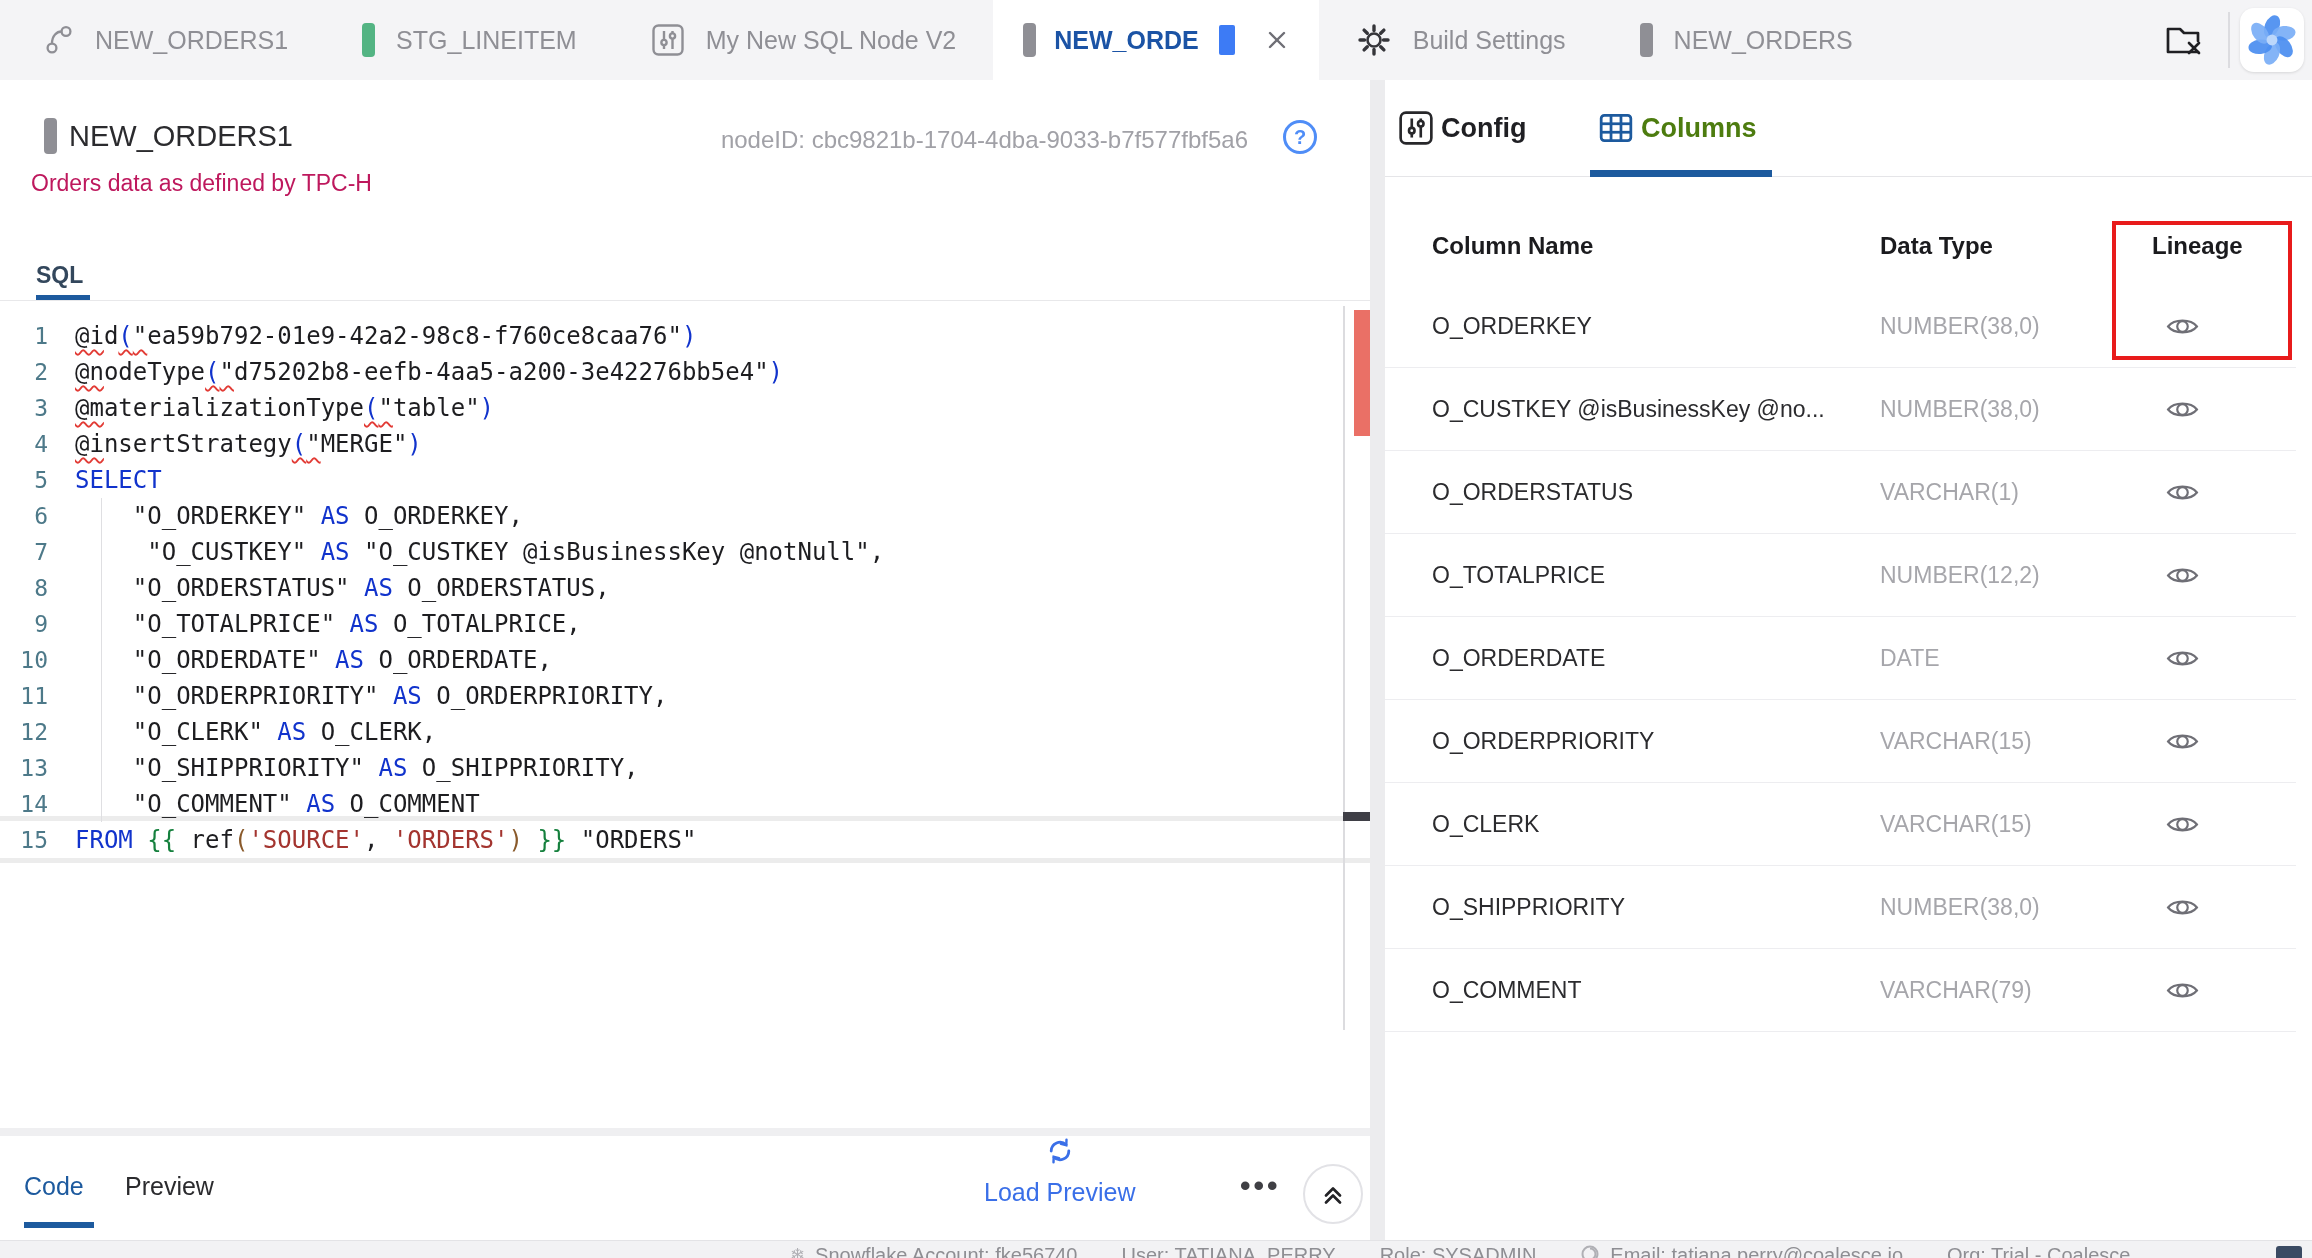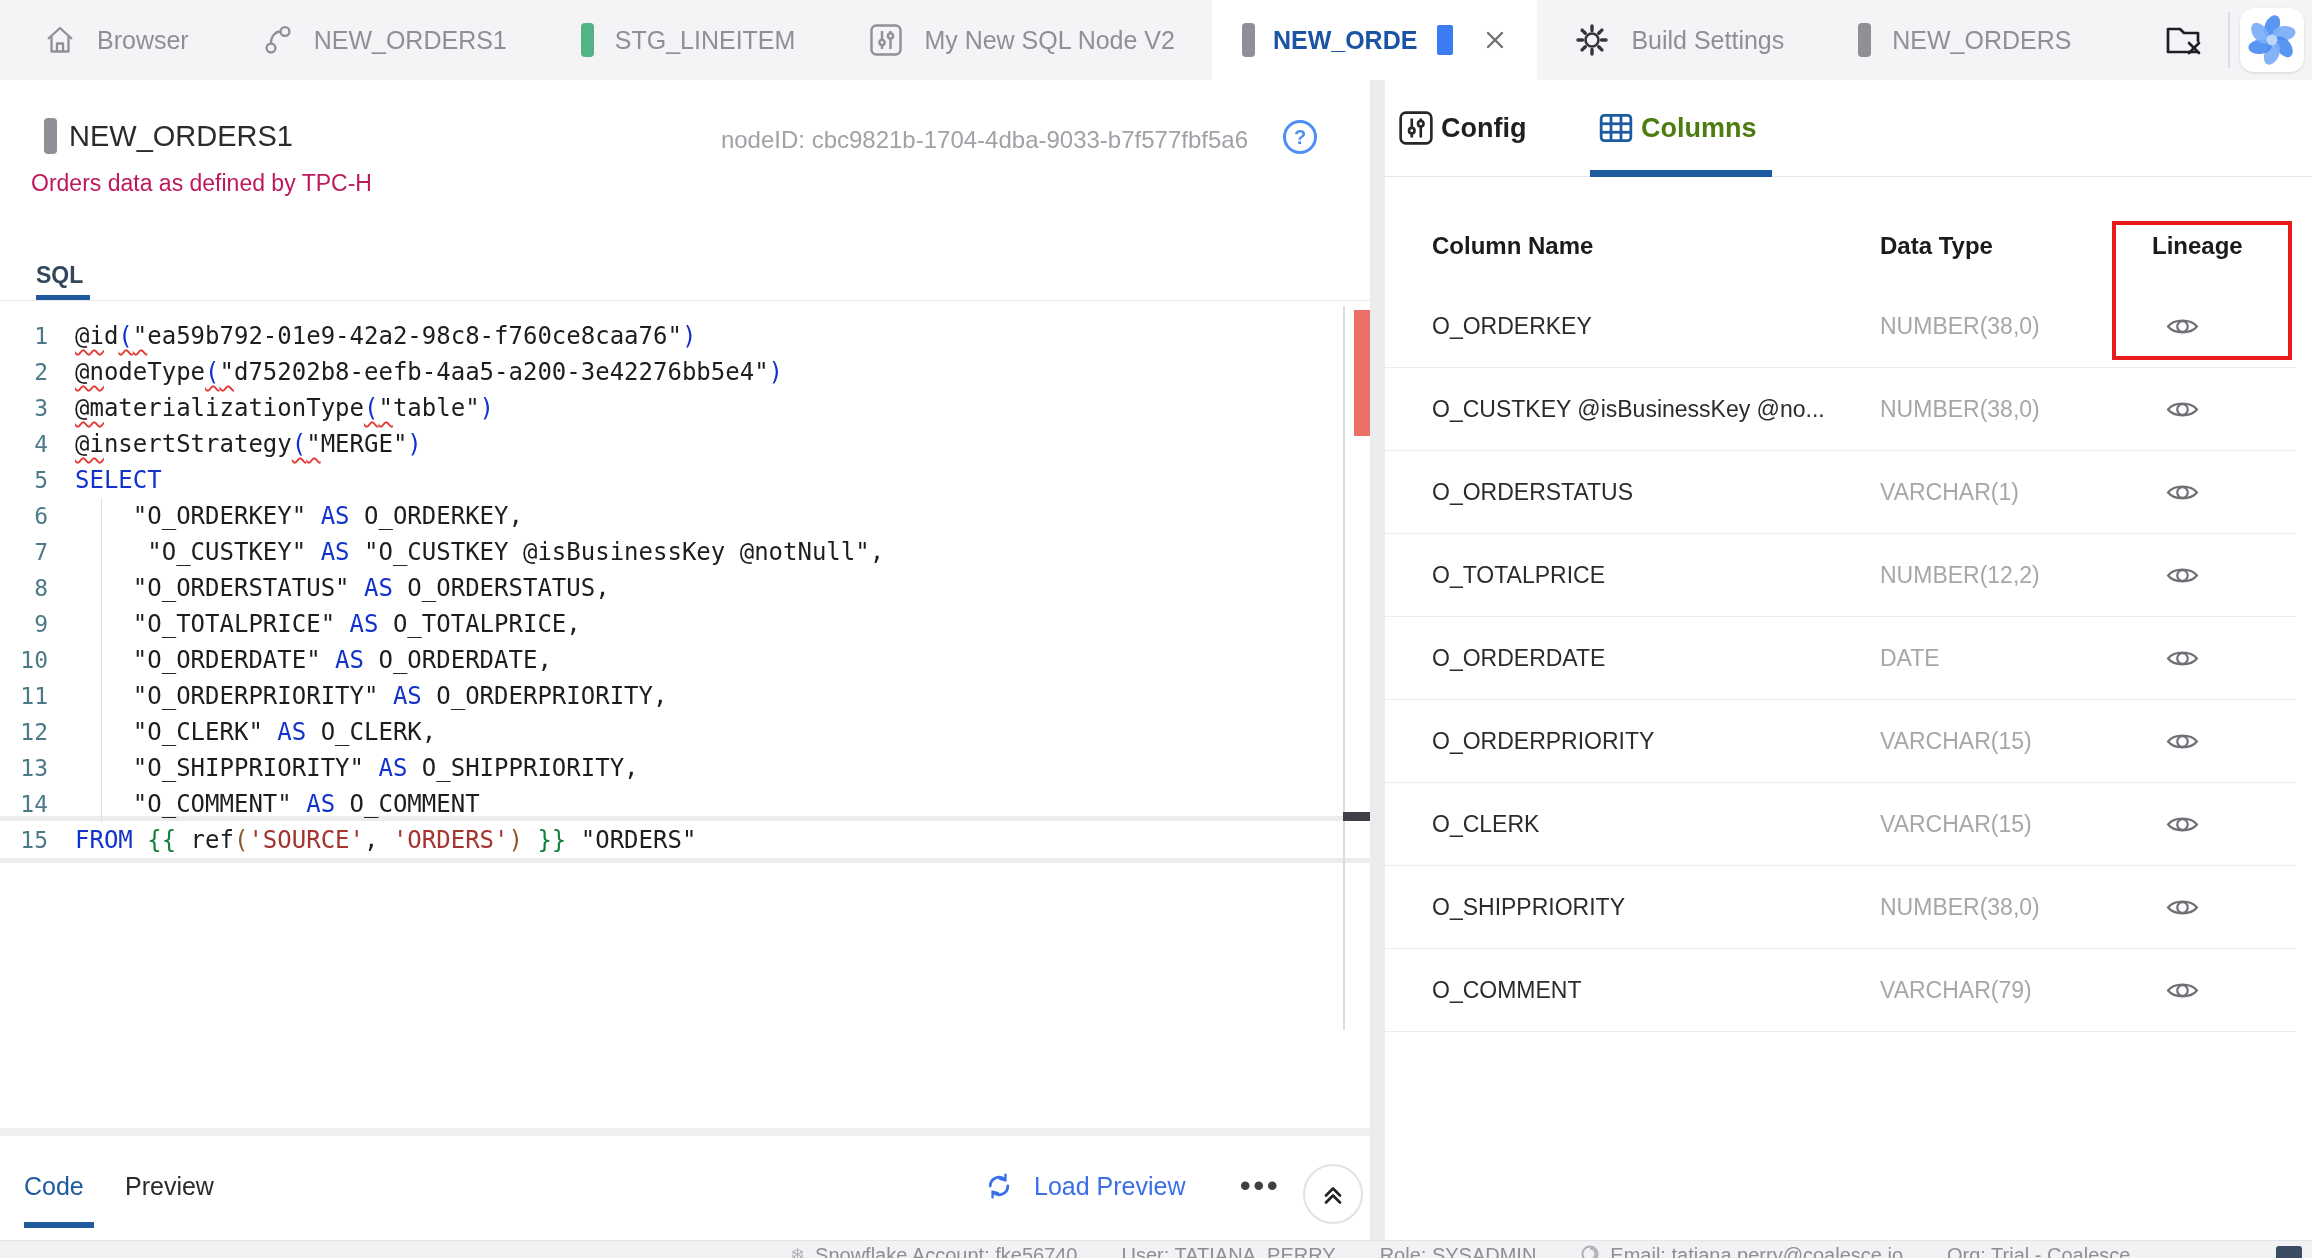--- a/index.html
+++ b/index.html
@@ -56,21 +56,21 @@
   
   .validate-btn{position:absolute;left:1044px;top:980px;width:302px;height:64px;border:2px solid #d6d6db;border-radius:12px;background:#ffffff;display:flex;align-items:center;justify-content:center;gap:14px;cursor:pointer;}
   .validate-btn span{font-size:25px;color:#1b1b1e;font-weight:500;}
   
   .foot-band{position:absolute;left:0;top:1048px;width:1370px;height:8px;background:#efeff1;}
   .foot-bar{position:absolute;left:0;top:1056px;width:1370px;height:104px;background:#ffffff;}
   .ftab{position:absolute;top:0;height:100px;display:flex;align-items:center;font-size:25px;cursor:pointer;}
   .ftab-code{left:24px;color:#1d5a9e;font-weight:400;}
   .ftab-preview{left:125px;color:#2b2b2e;}
   .code-underline{position:absolute;left:24px;top:86px;width:70px;height:6px;background:#1d5a9e;}
-  .load-preview{position:absolute;left:984px;top:0;height:100px;display:flex;align-items:center;gap:20px;cursor:pointer;}
+  .load-preview{position:absolute;left:984px;top:0;height:100px;display:flex;align-items:center;gap:12px;cursor:pointer;flex-direction:column;}
   .load-preview span{font-size:25px;color:#3a6fe8;font-weight:500;}
   .more-dots{position:absolute;left:1240px;top:0;height:100px;display:flex;align-items:center;font-size:30px;font-weight:700;color:#3f3f44;letter-spacing:3px;cursor:pointer;}
   .collapse-btn{position:absolute;left:1303px;top:28px;width:56px;height:56px;border:2px solid #e2e2e6;border-radius:50%;background:#ffffff;display:flex;align-items:center;justify-content:center;cursor:pointer;}
   
   .rp-tabs{position:absolute;left:0;top:0;width:927px;height:96px;border-bottom:1px solid #e5e5e8;}
   .rp-tab{position:absolute;top:0;height:96px;display:flex;align-items:center;gap:7px;cursor:pointer;}
   .rp-tab-config{left:13px;}
   .rp-tab-columns{left:213px;}
   .rp-tab .rlabel{font-size:27px;color:#1f1f23;font-weight:600;}
   .rp-tab.active .rlabel{color:#4d7c0f;}
@@ -91,30 +91,20 @@
   .status-items{position:absolute;left:790px;top:3px;display:flex;gap:44px;align-items:flex-start;}
   .status-item{display:flex;align-items:flex-start;gap:10px;font-size:20px;color:#8e8e93;white-space:nowrap;}
   .status-chip{position:absolute;right:10px;top:5px;width:26px;height:14px;border-radius:3px;background:#3b4b63;}
   svg{display:block;}
 </style>
 </head>
 <body>
 
 <div class="topbar">
   <div class="topbar-tabs" id="topbar-tabs">
-      <div class="tab">
-        <span>
-          <svg width="32" height="32" viewBox="0 0 32 32" fill="none" stroke="#8f8f95" stroke-width="2.3" stroke-linejoin="round">
-            <path d="M4 15 L16 4 L28 15"></path>
-            <path d="M7.5 12.5 V27.5 H24.5 V12.5"></path>
-            <path d="M13 27.5 V19.5 H19 V27.5"></path>
-          </svg>
-        </span>
-        <span class="tlabel">Browser</span>
-      </div>
       <div class="tab">
         <span>
           <svg width="30" height="32" viewBox="0 0 30 32" fill="none" stroke="#8f8f95" stroke-width="2.3">
             <circle cx="22" cy="7.5" r="4.4"></circle>
             <circle cx="8" cy="24" r="4.4"></circle>
             <path d="M8 19.5 C8 11.5 13 7.5 17.4 7.5"></path>
           </svg>
         </span>
         <span class="tlabel">NEW_ORDERS1</span>
       </div>

